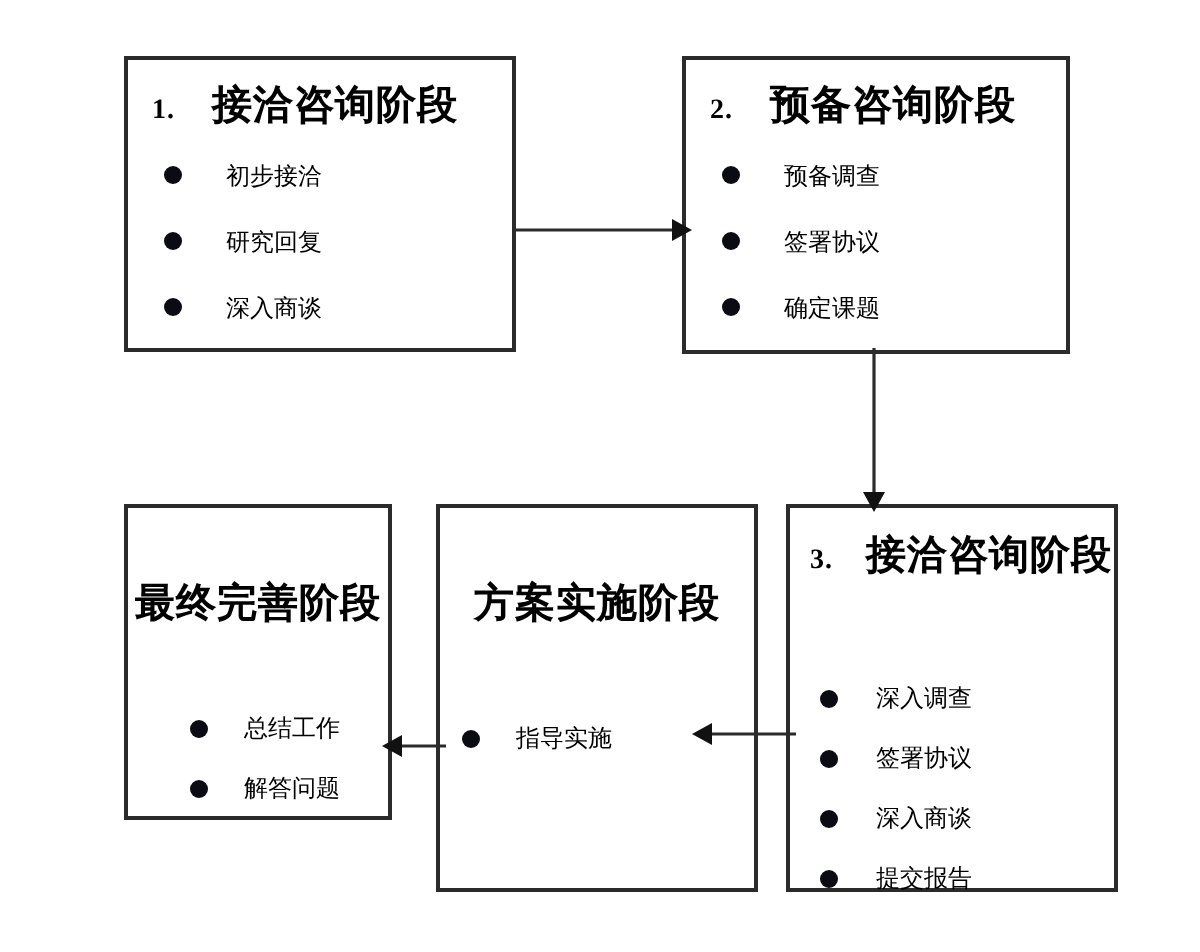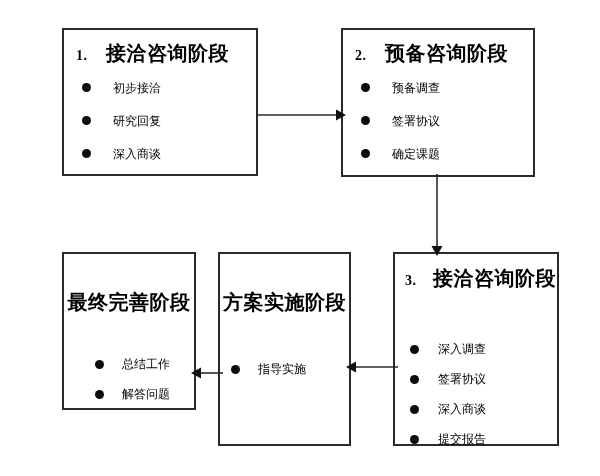--- a/index.html
+++ b/index.html
@@ -91,21 +91,21 @@
   
   #box-formal { left: 393px; top: 252px; width: 166px; height: 194px; }
   #box-formal .box-title { position: absolute; left: 10px; top: 13px; }
   #box-formal .title-num { min-width: 24px; }
   #box-formal .bullet-list { position: absolute; left: 10px; top: 80px; }
   #box-formal .bullet-item { height: 30px; }
   #box-formal .bullet-dot { margin-left: 5px; }
   #box-formal .bullet-label { margin-left: 19px; }
 
   
-  #box-implement { left: 218px; top: 252px; width: 133px; height: 194px; }
+  #box-implement { left: 218px; top: 252px; width: 161px; height: 194px; }
   #box-implement .box-title { position: absolute; left: 0; top: 37px; width: 100%; justify-content: center; }
   #box-implement .bullet-list { position: absolute; left: 9px; top: 101px; }
   #box-implement .bullet-item { height: 28px; }
   #box-implement .bullet-dot { margin-left: 2px; }
   #box-implement .bullet-label { margin-left: 18px; }
 
   
   #box-final { left: 62px; top: 252px; width: 134px; height: 158px; }
   #box-final .box-title { position: absolute; left: 0; top: 37px; width: 100%; justify-content: center; }
   #box-final .bullet-list { position: absolute; left: 26px; top: 95px; }

